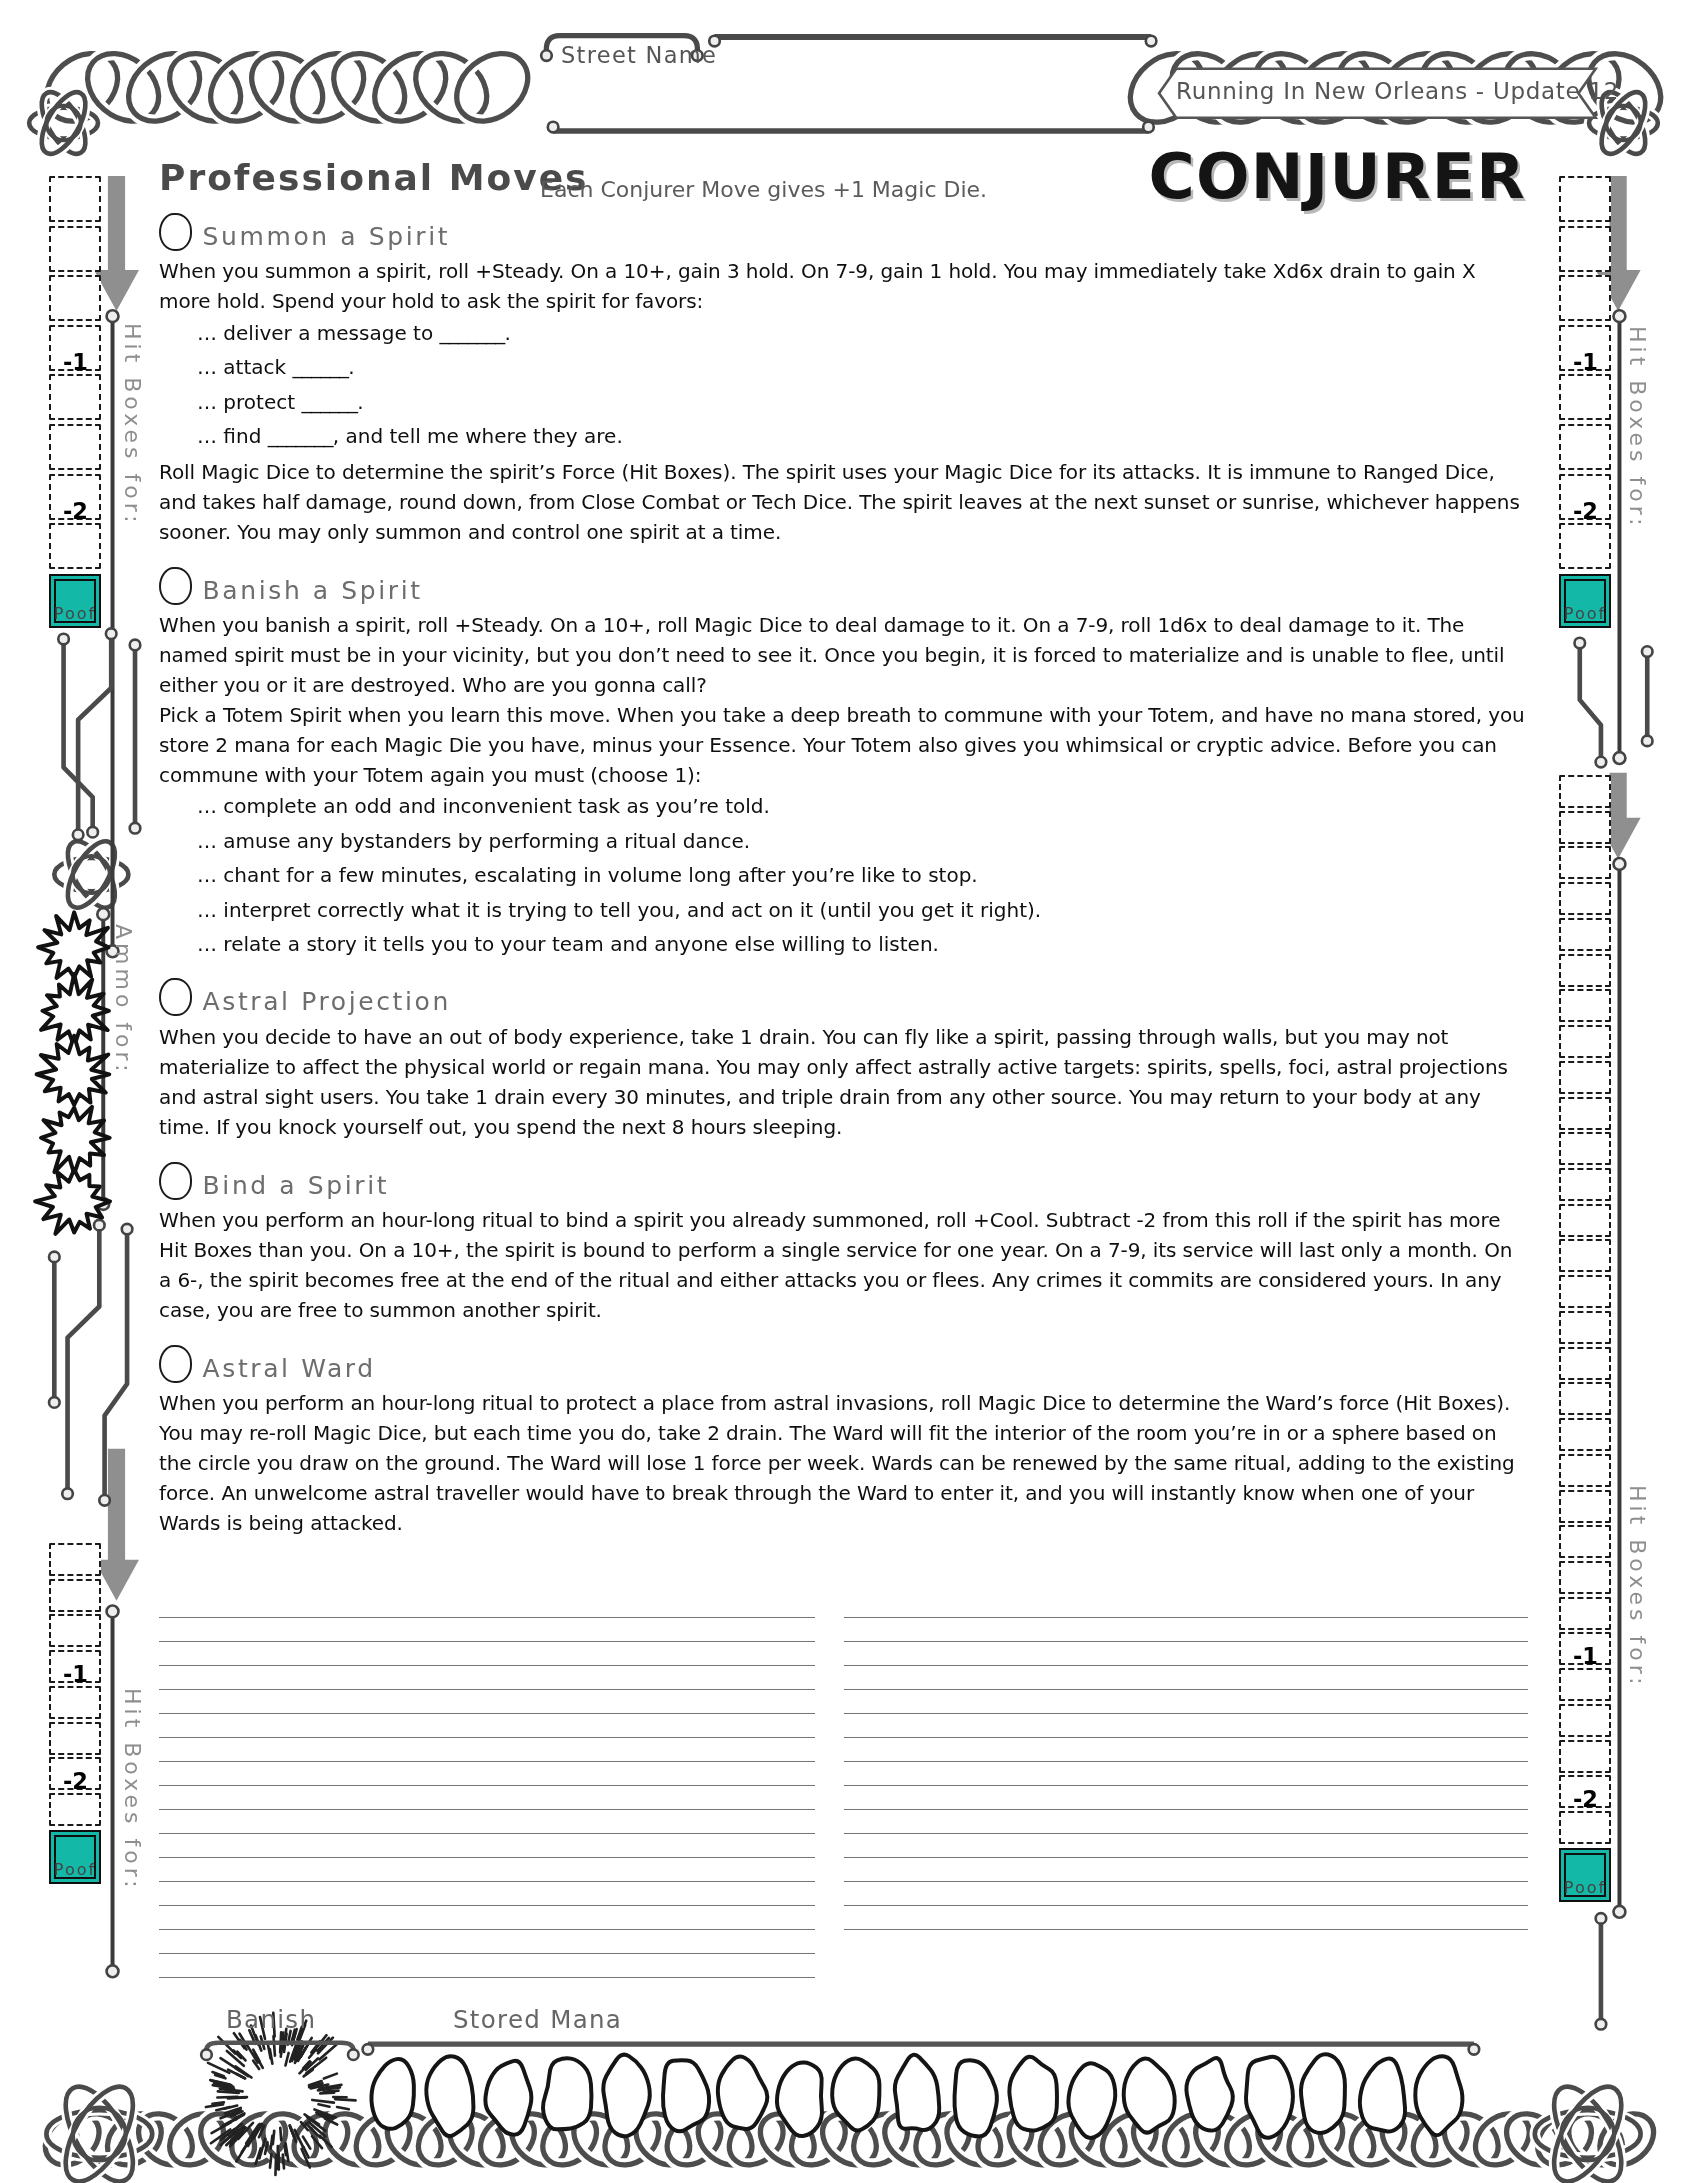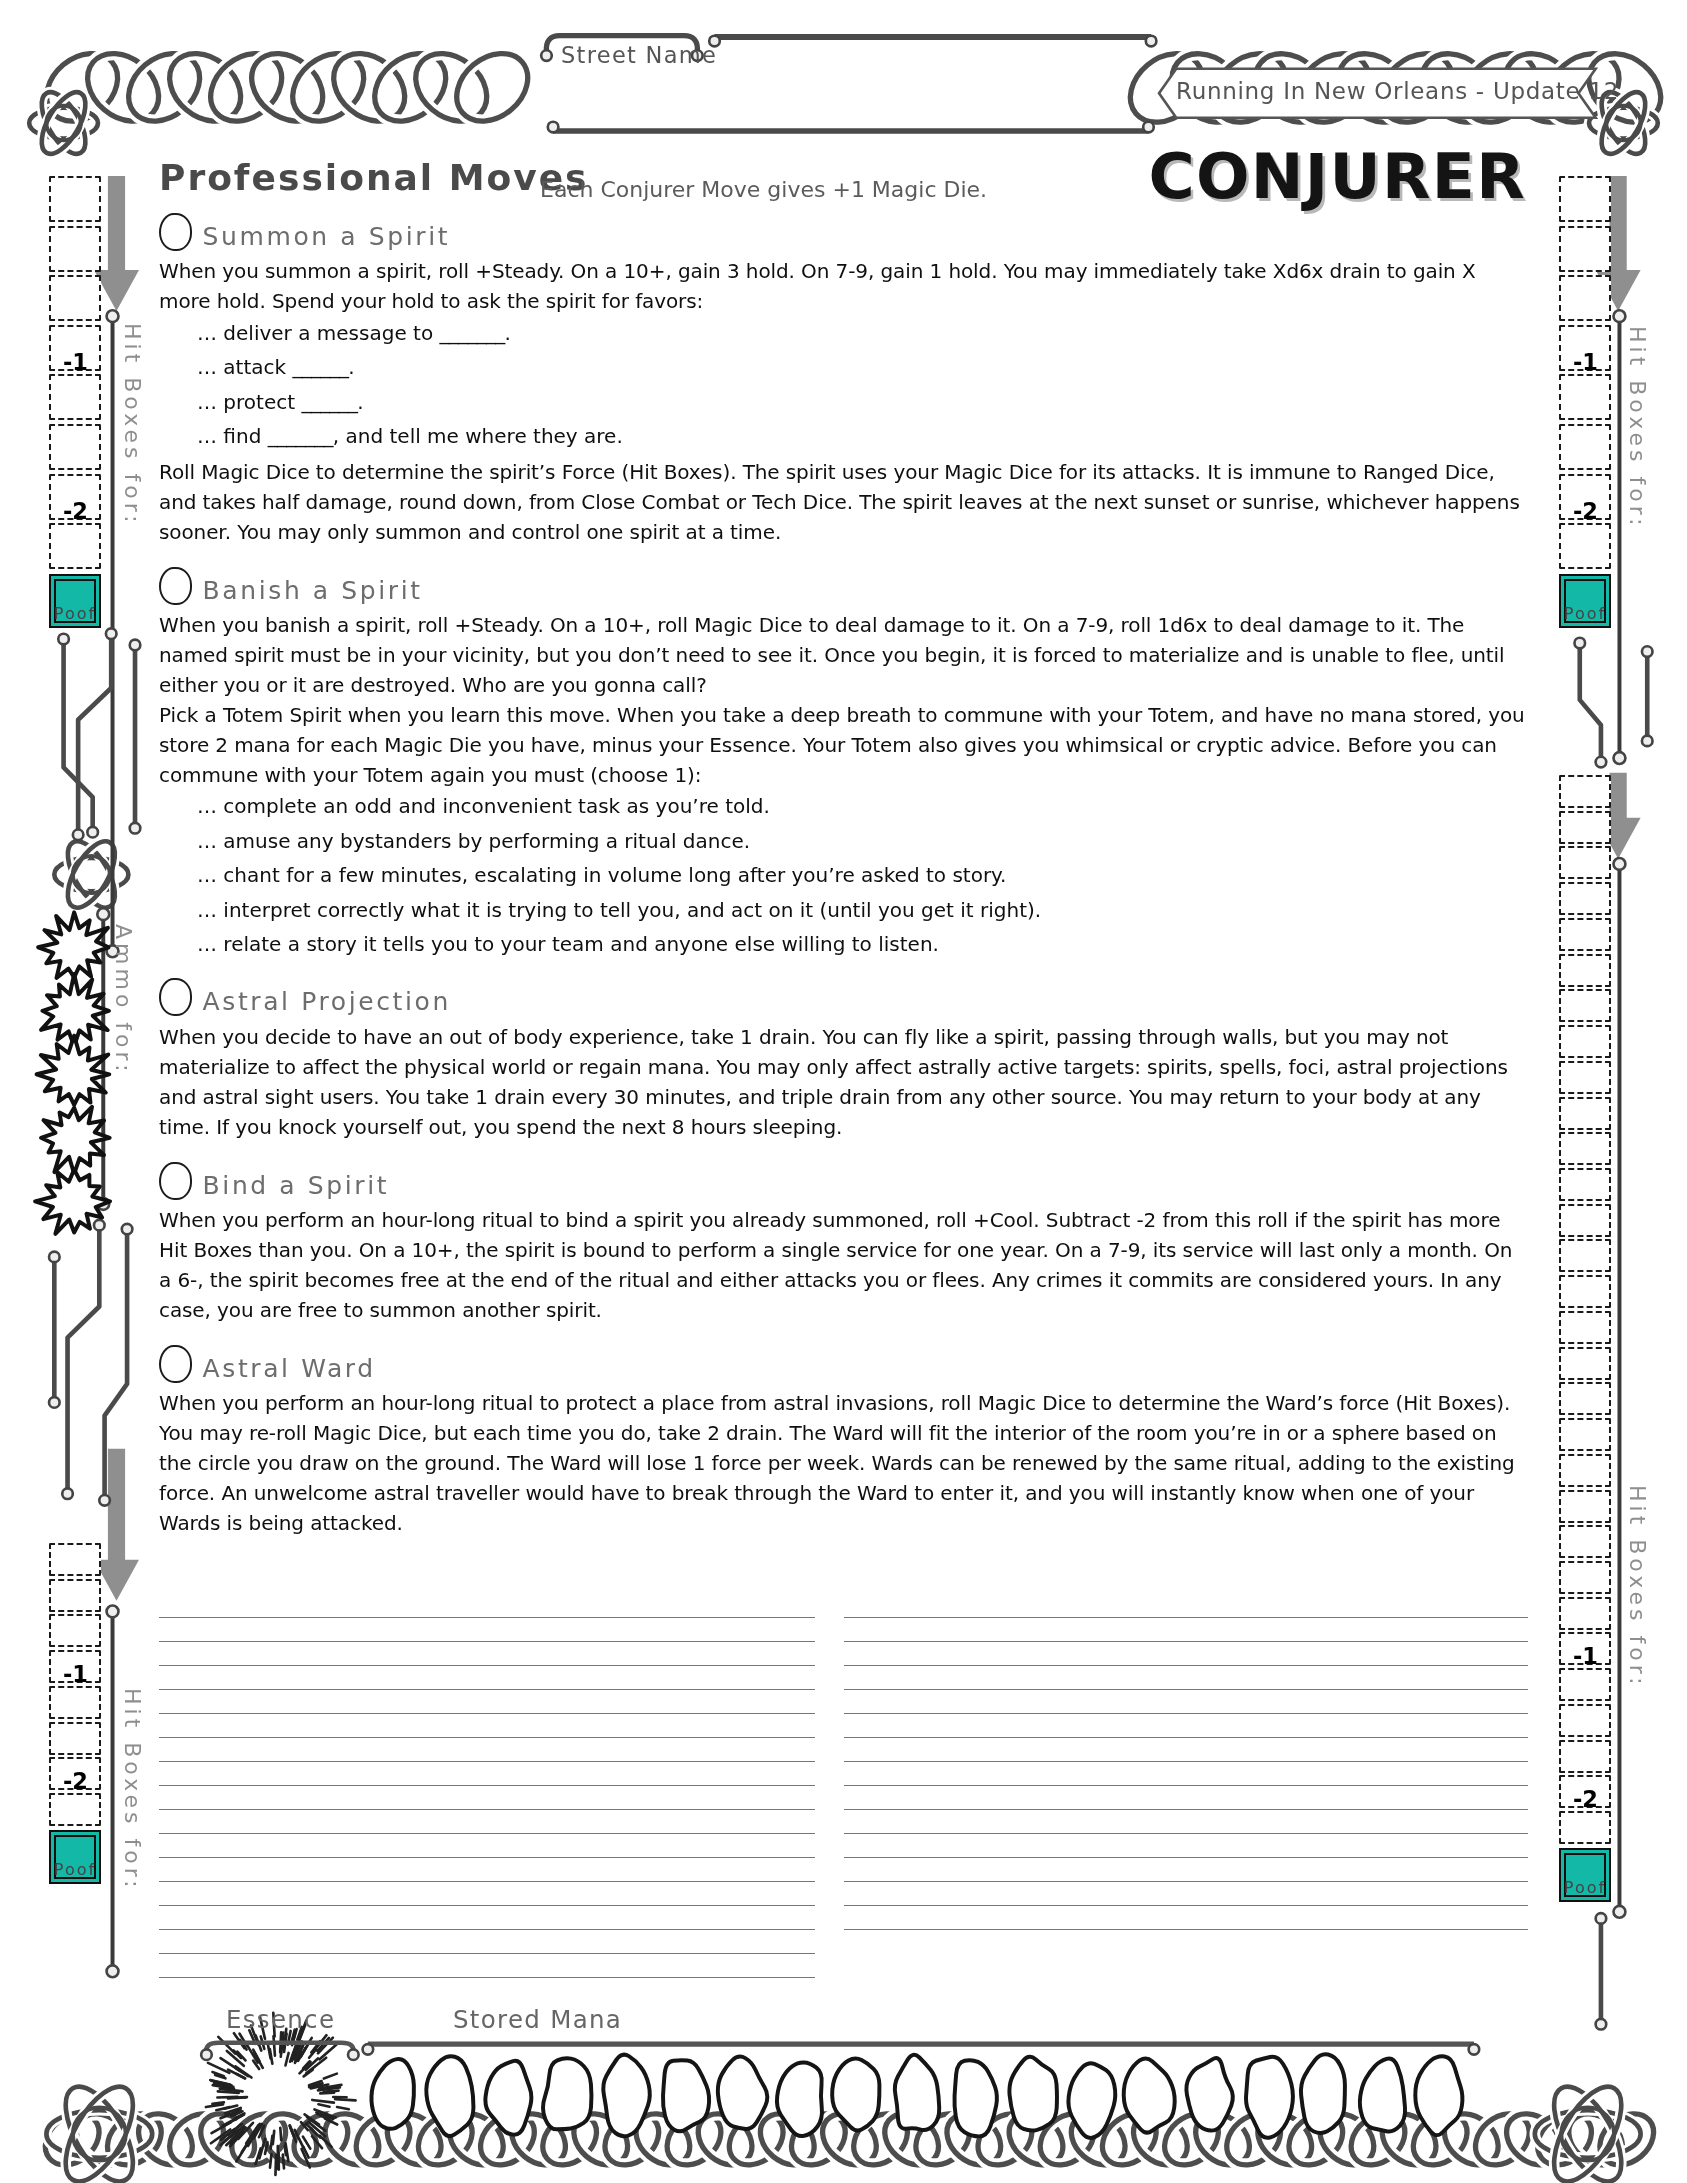--- a/index.html
+++ b/index.html
@@ -502,21 +502,21 @@
           <div class="move-circle"></div>
           <div class="move-name">Banish a Spirit</div>
         </div>
         <p>When you banish a spirit, roll +Steady. On a 10+, roll Magic Dice to deal damage to it. On a 7-9, roll 1d6x to deal damage to it. The named spirit must be in your vicinity, but you don’t need to see it. Once you begin, it is forced to materialize and is unable to flee, until either you or it are destroyed. Who are you gonna call?</p>
       </section>
       <section class="move">
         <p>Pick a Totem Spirit when you learn this move. When you take a deep breath to commune with your Totem, and have no mana stored, you store 2 mana for each Magic Die you have, minus your Essence. Your Totem also gives you whimsical or cryptic advice. Before you can commune with your Totem again you must (choose 1):</p>
         <ul>
           <li>… complete an odd and inconvenient task as you’re told.</li>
           <li>… amuse any bystanders by performing a ritual dance.</li>
-          <li>… chant for a few minutes, escalating in volume long after you’re asked to story.</li>
+          <li>… chant for a few minutes, escalating in volume long after you’re like to stop.</li>
           <li>… interpret correctly what it is trying to tell you, and act on it (until you get it right).</li>
           <li>… relate a story it tells you to your team and anyone else willing to listen.</li>
         </ul>
       </section>
       <section class="move">
         <div class="move-head">
           <div class="move-circle"></div>
           <div class="move-name">Astral Projection</div>
         </div>
         <p>When you decide to have an out of body experience, take 1 drain. You can fly like a spirit, passing through walls, but you may not materialize to affect the physical world or regain mana. You may only affect astrally active targets: spirits, spells, foci, astral projections and astral sight users. You take 1 drain every 30 minutes, and triple drain from any other source. You may return to your body at any time. If you knock yourself out, you spend the next 8 hours sleeping.</p>
@@ -536,21 +536,21 @@
         <p>When you perform an hour-long ritual to protect a place from astral invasions, roll Magic Dice to determine the Ward’s force (Hit Boxes). You may re-roll Magic Dice, but each time you do, take 2 drain. The Ward will fit the interior of the room you’re in or a sphere based on the circle you draw on the ground. The Ward will lose 1 force per week. Wards can be renewed by the same ritual, adding to the existing force. An unwelcome astral traveller would have to break through the Ward to enter it, and you will instantly know when one of your Wards is being attacked.</p>
       </section>
     </div>
 
   <div class="vlabel" style="left:120px;top:323px">Hit Boxes for:</div>
   <div class="vlabel" style="left:111px;top:924px">Ammo for:</div>
   <div class="vlabel" style="left:120px;top:1688px">Hit Boxes for:</div>
   <div class="vlabel" style="left:1625px;top:326px">Hit Boxes for:</div>
   <div class="vlabel" style="left:1625px;top:1485px">Hit Boxes for:</div>
 
-  <div class="footer-label" id="essence-label">Essence</div>
+  <div class="footer-label" id="essence-label">Banish</div>
   <div class="footer-label" id="mana-label">Stored Mana</div>
 <div class="strip" style="left:49px;top:176px;height:458px">
       <div class="hitbox" style="top:0px;height:42px"></div>
       <div class="hitbox" style="top:50px;height:42px"></div>
       <div class="hitbox" style="top:99px;height:42px"></div>
       <div class="hitbox" style="top:149px;height:42px"></div>
       <div class="hitbox" style="top:198px;height:42px"></div>
       <div class="hitbox" style="top:248px;height:42px"></div>
       <div class="hitbox" style="top:298px;height:42px"></div>
       <div class="hitbox" style="top:347px;height:42px"></div>

